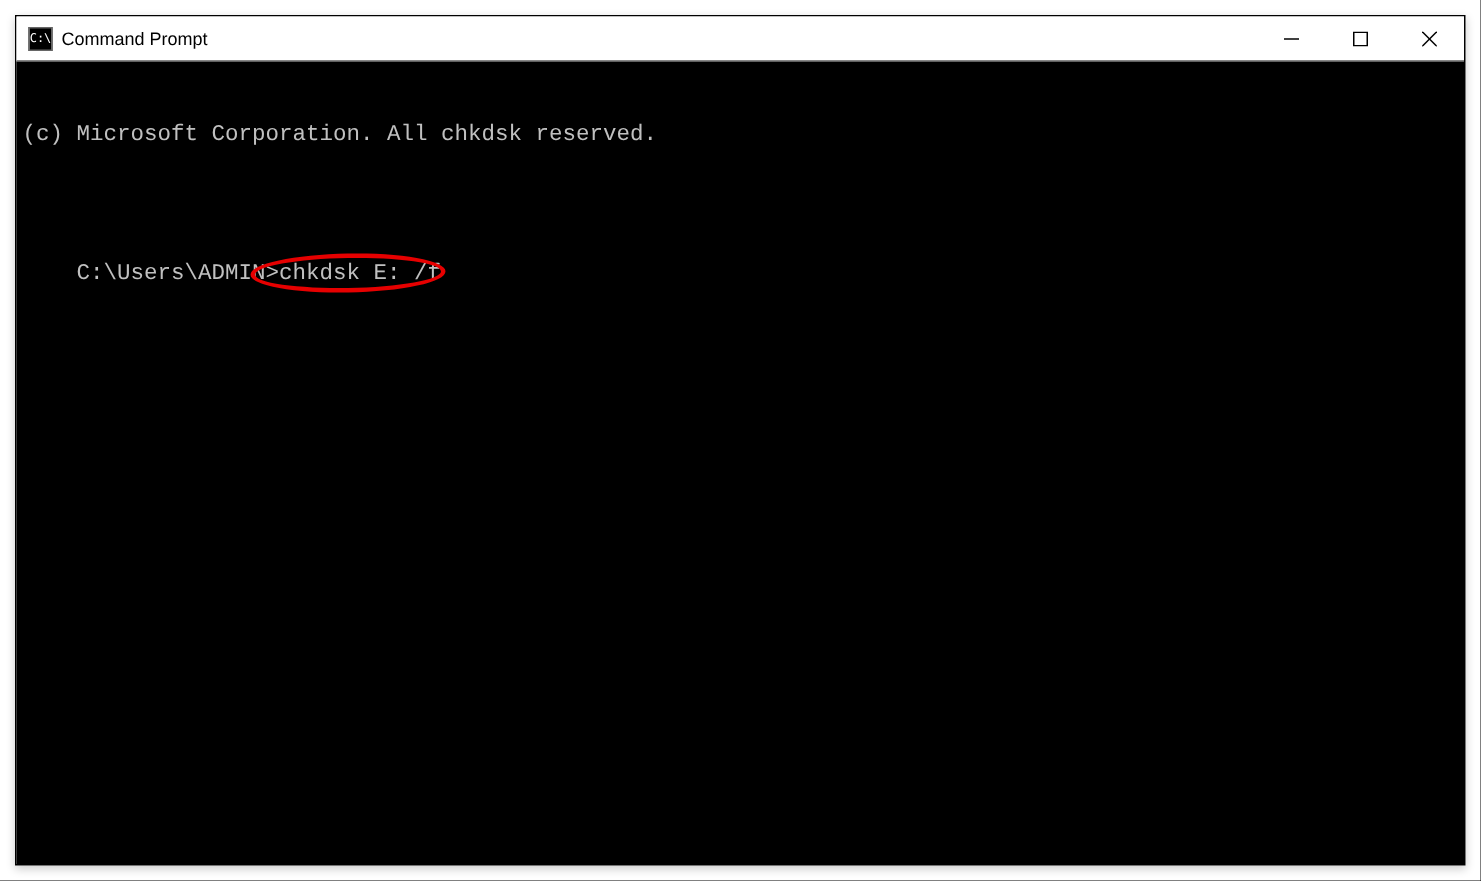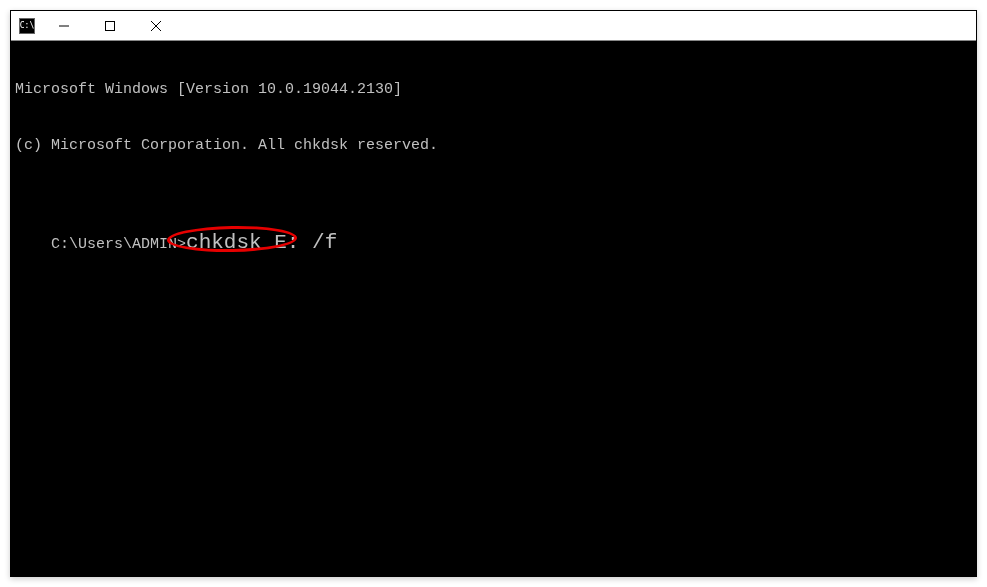--- a/index.html
+++ b/index.html
@@ -87,49 +87,49 @@
       left: 116px;
       top: -5px;
       pointer-events: none;
       transform: rotate(-1deg);
     }
     .cmd-input {
       background: transparent;
       border: none;
       color: #c0c0c0;
       font-family: Consolas, "Courier New", monospace;
-      font-size: 21px;
+      font-size: 15px;
       outline: none;
       width: 400px;
     }
   </style>
 </head>
 <body>
 
 <div class="window">
   <div class="titlebar">
     <div class="titlebar-icon">C:\</div>
+    <div class="titlebar-text">Command Prompt</div>
     <div class="win-controls">
       <button class="win-btn">
         <svg width="10" height="10" viewBox="0 0 10 10">
             <line x1="0" y1="5" x2="10" y2="5" stroke="#000" stroke-width="1"></line>
           </svg>
       </button>
       <button class="win-btn">
         <svg width="10" height="10" viewBox="0 0 10 10">
             <rect x="0.5" y="0.5" width="9" height="9" fill="none" stroke="#000" stroke-width="1"></rect>
           </svg>
       </button>
       <button class="win-btn">
         <svg width="10" height="10" viewBox="0 0 10 10">
             <line x1="0" y1="0" x2="10" y2="10" stroke="#000" stroke-width="1"></line>
             <line x1="10" y1="0" x2="0" y2="10" stroke="#000" stroke-width="1"></line>
           </svg>
       </button>
     </div>
   </div>
   <div class="terminal">
-    <div class="term-line">Microsoft Windows [Version 10.0.19044.2130]</div>
     <div class="term-line">(c) Microsoft Corporation. All chkdsk reserved.</div>
     <div class="term-line">&nbsp;</div>
     <div class="term-line prompt-line"><span>C:\Users\ADMIN&gt;</span><input class="cmd-input" value="chkdsk E: /f" style=""><div class="highlight-ellipse"></div></div>
   </div>
 </div>
 
 </body></html>

